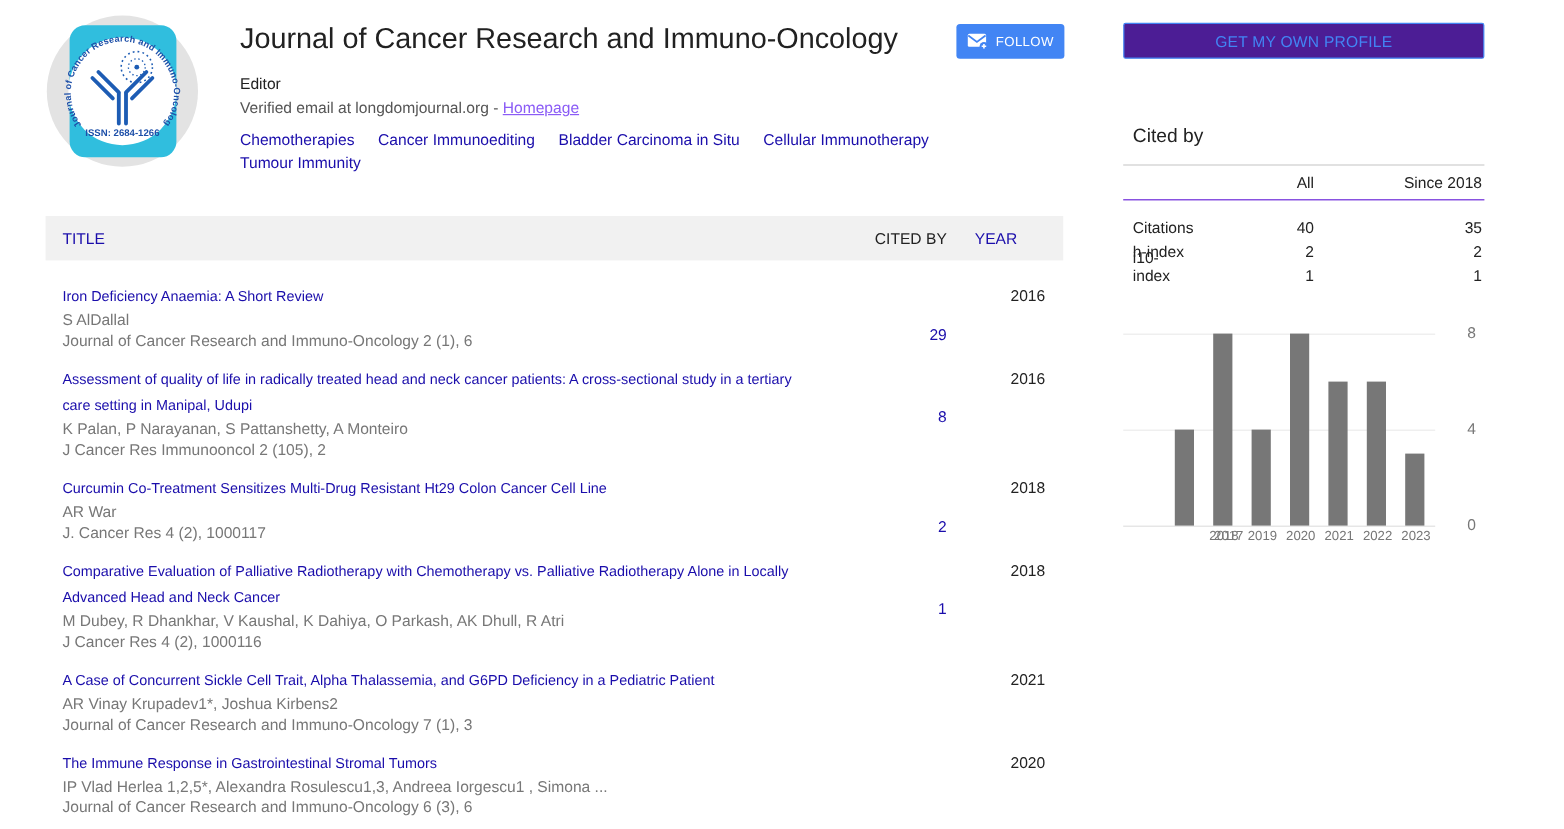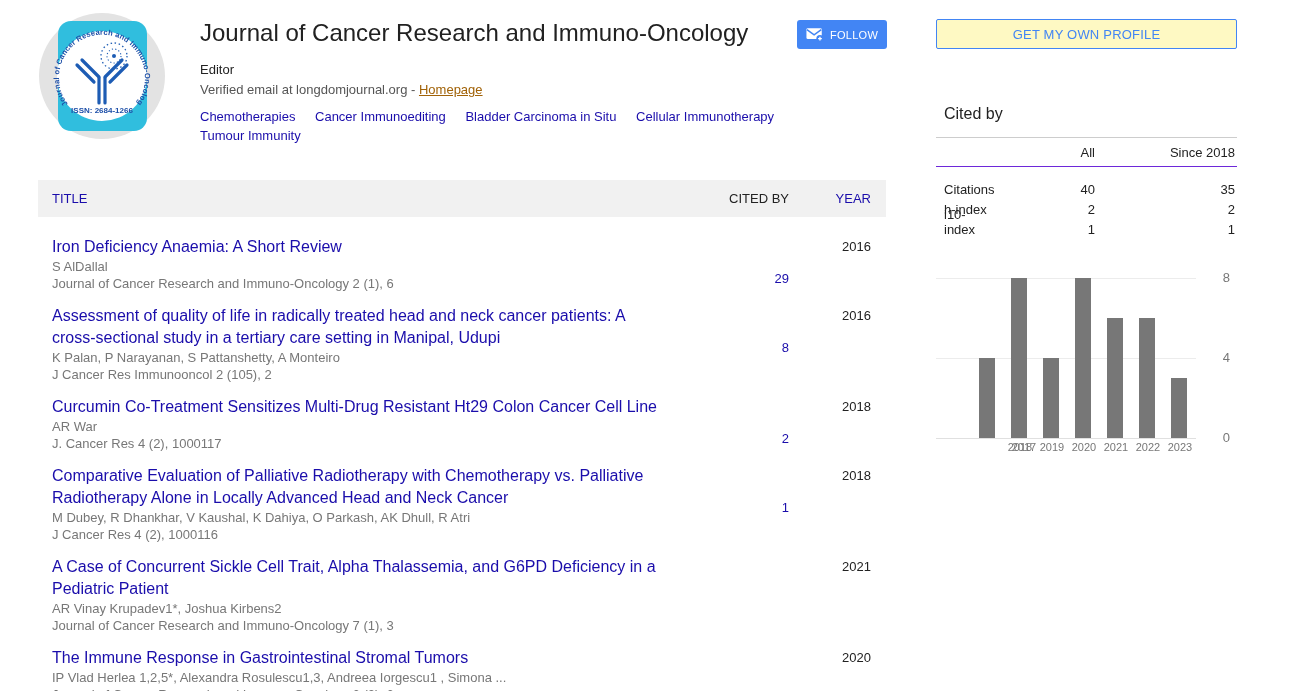--- a/index.html
+++ b/index.html
@@ -8,48 +8,48 @@
   .page { position:relative; width:1303px; height:691px; background:#fff; overflow:hidden; }
 
   a, .link { color:#1a0dab; text-decoration:none; cursor:pointer; }
 
   
   .avatar-wrap { position:absolute; left:38px; top:12px; width:128px; height:128px; }
   .profile-head { position:absolute; left:200px; top:18px; width:700px; }
   .profile-name { font-size:24px; color:#212121; font-weight:400; line-height:30px; }
   .profile-role { font-size:13px; color:#222; margin-top:13px; line-height:17px; }
   .profile-verified { font-size:13px; color:#555; margin-top:3px; line-height:17px; }
-  .homepage-link { color:#a16207; text-decoration:underline; cursor:pointer;text-align:right; }
+  .homepage-link { color:#8b5cf6; text-decoration:underline; cursor:pointer;text-align:right; }
   .interests { margin-top:9px; width:692px; font-size:13px; line-height:19px; }
   .interest-chip { display:inline-block; margin-right:16px; color:#1a0dab; cursor:pointer; }
 
   .follow-btn { position:absolute; left:797px; top:20px; width:90px; height:29px;
     background:#4285f4; border:none; border-radius:3px; color:#fff; font-size:11px;
     font-family:"Liberation Sans", sans-serif; display:flex; align-items:center;
     justify-content:center; gap:6px; cursor:pointer; letter-spacing:.3px; }
 
   
   .paper-table { position:absolute; left:38px; top:180px; width:848px; }
   .tbl-head { height:37px; background:#f1f1f1; display:flex; align-items:center;
     padding:0 15px 0 14px; font-size:13px; }
   .col-title { flex:1; }
   .col-cited { width:97px; text-align:right; flex-shrink:0; }
-  .col-year  { width:82px; text-align:right; flex-shrink:0; }
+  .col-year  { width:82px; text-align:center; flex-shrink:0; }
   .tbl-head .col-cited { color:#222; }
   .article-row { display:flex; padding:7px 15px 6px 14px; }
   .article-row.first { margin-top:12px; }
   .art-main { flex:1; min-width:0; padding-right:30px; }
-  .art-title { font-size:16px; line-height:22px; color:#1a0dab; cursor:pointer; display:block; }
+  .art-title { font-size:12px; line-height:22px; color:#1a0dab; cursor:pointer; display:block; }
   .art-authors, .art-venue { font-size:13px; line-height:17px; color:#777; }
   .art-cited { width:97px; text-align:right; flex-shrink:0; font-size:13px; line-height:22px; color:#1a0dab; cursor:pointer;margin-top:32px; }
   .art-year  { width:82px; text-align:right; flex-shrink:0; font-size:13px; line-height:22px; color:#222; }
 
   
   .get-profile-btn { position:absolute; left:936px; top:19px; width:301px; height:30px;
-    background:#fef9c3; border:1px solid #4285f4; border-radius:2px; color:#4285f4;
+    background:#4c1d95; border:1px solid #4285f4; border-radius:2px; color:#4285f4;
     font-size:13px; font-family:"Liberation Sans", sans-serif; cursor:pointer; letter-spacing:.2px; }
 
   .citedby-heading { position:absolute; left:944px; top:105px; font-size:16px; color:#222; }
   .stats-table { position:absolute; left:936px; top:137px; width:301px; font-size:13px; }
   .stats-row { display:flex; align-items:center; padding-right:2px; }
   .stats-header { height:30px; border-top:1px solid #cdcdcd; border-bottom:1px solid #6d28d9; color:#222; }
   .stats-body-row { height:20px;align-items:flex-end; }
   .stats-label { flex:1; padding-left:8px; color:#222; }
   .stats-all { width:100px; text-align:right; color:#222; }
   .stats-since { width:140px; text-align:right; color:#222; }

